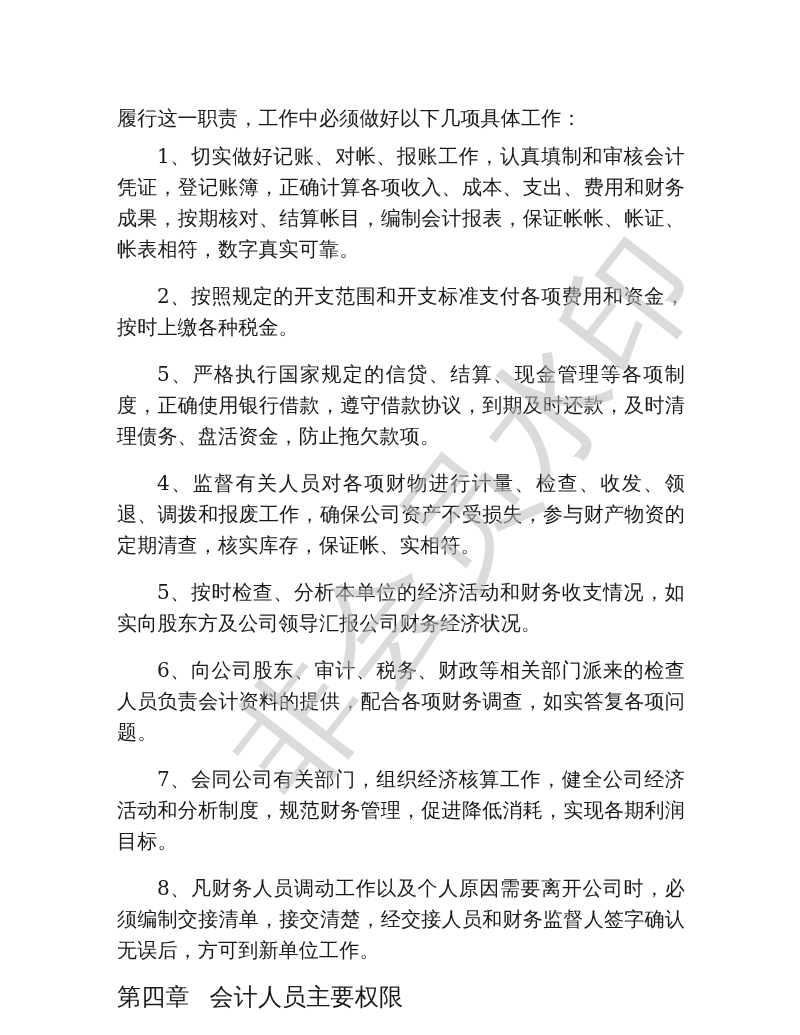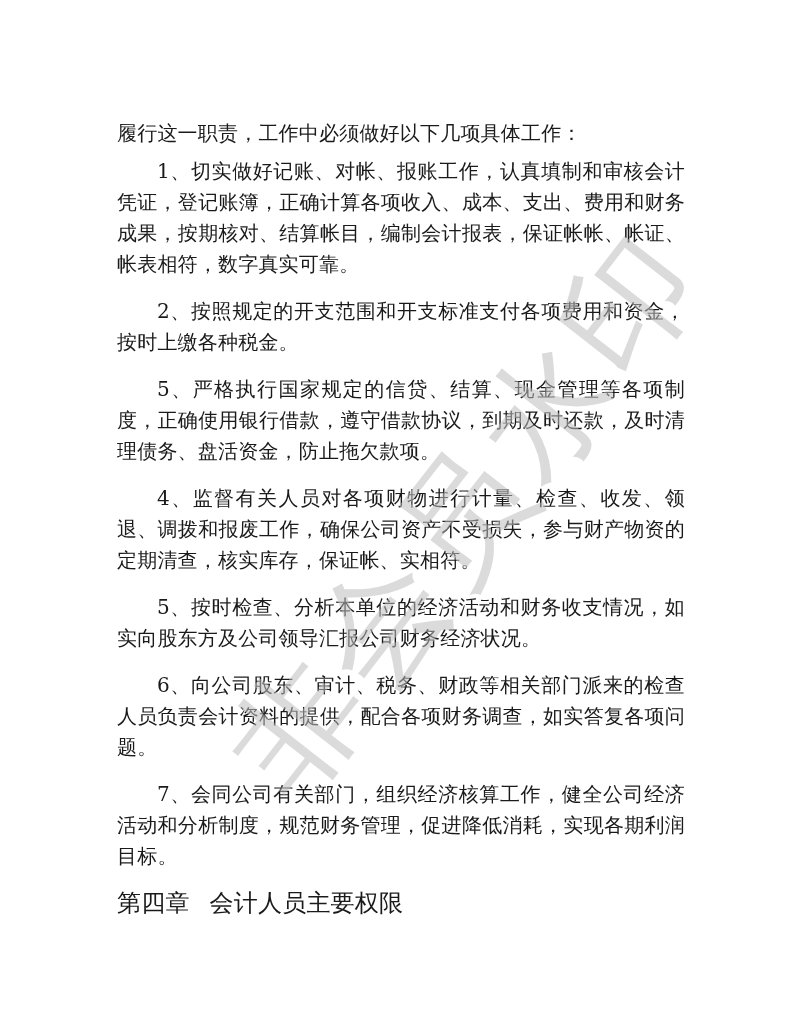--- a/index.html
+++ b/index.html
@@ -11,21 +11,21 @@
     width: 800px;
     height: 1035px;
     position: relative;
     overflow: hidden;
     font-family: "DejaVu Serif", "Liberation Serif", serif;
     color: #1a1a1a;
   }
   .page {
     position: absolute;
     left: 117px;
-    top: 118px;
+    top: 103px;
     width: 568px;
   }
   .para {
     font-size: 20px;
     line-height: 31px;
     margin: 0 0 16px 0;
     text-align: justify;
     letter-spacing: 0.2px;
   }
   .para.indent {
@@ -69,19 +69,20 @@
 <div class="page">
   <p class="para intro">履行这一职责，工作中必须做好以下几项具体工作：</p>
 
   <p class="para indent">1、切实做好记账、对帐、报账工作，认真填制和审核会计凭证，登记账簿，正确计算各项收入、成本、支出、费用和财务成果，按期核对、结算帐目，编制会计报表，保证帐帐、帐证、帐表相符，数字真实可靠。</p>
   <p class="para indent">2、按照规定的开支范围和开支标准支付各项费用和资金，按时上缴各种税金。</p>
   <p class="para indent">5、严格执行国家规定的信贷、结算、现金管理等各项制度，正确使用银行借款，遵守借款协议，到期及时还款，及时清理债务、盘活资金，防止拖欠款项。</p>
   <p class="para indent">4、监督有关人员对各项财物进行计量、检查、收发、领退、调拨和报废工作，确保公司资产不受损失，参与财产物资的定期清查，核实库存，保证帐、实相符。</p>
   <p class="para indent">5、按时检查、分析本单位的经济活动和财务收支情况，如实向股东方及公司领导汇报公司财务经济状况。</p>
   <p class="para indent">6、向公司股东、审计、税务、财政等相关部门派来的检查人员负责会计资料的提供，配合各项财务调查，如实答复各项问题。</p>
   <p class="para indent">7、会同公司有关部门，组织经济核算工作，健全公司经济活动和分析制度，规范财务管理，促进降低消耗，实现各期利润目标。</p>
+  <p class="para indent">8、凡财务人员调动工作以及个人原因需要离开公司时，必须编制交接清单，接交清楚，经交接人员和财务监督人签字确认无误后，方可到新单位工作。</p>
 
   <h2 class="heading">
     <span class="chapter-no">第四章</span><span>会计人员主要权限</span>
   </h2>
 </div>
 
 <div class="watermark">非会员水印</div>
 
 </body></html>

